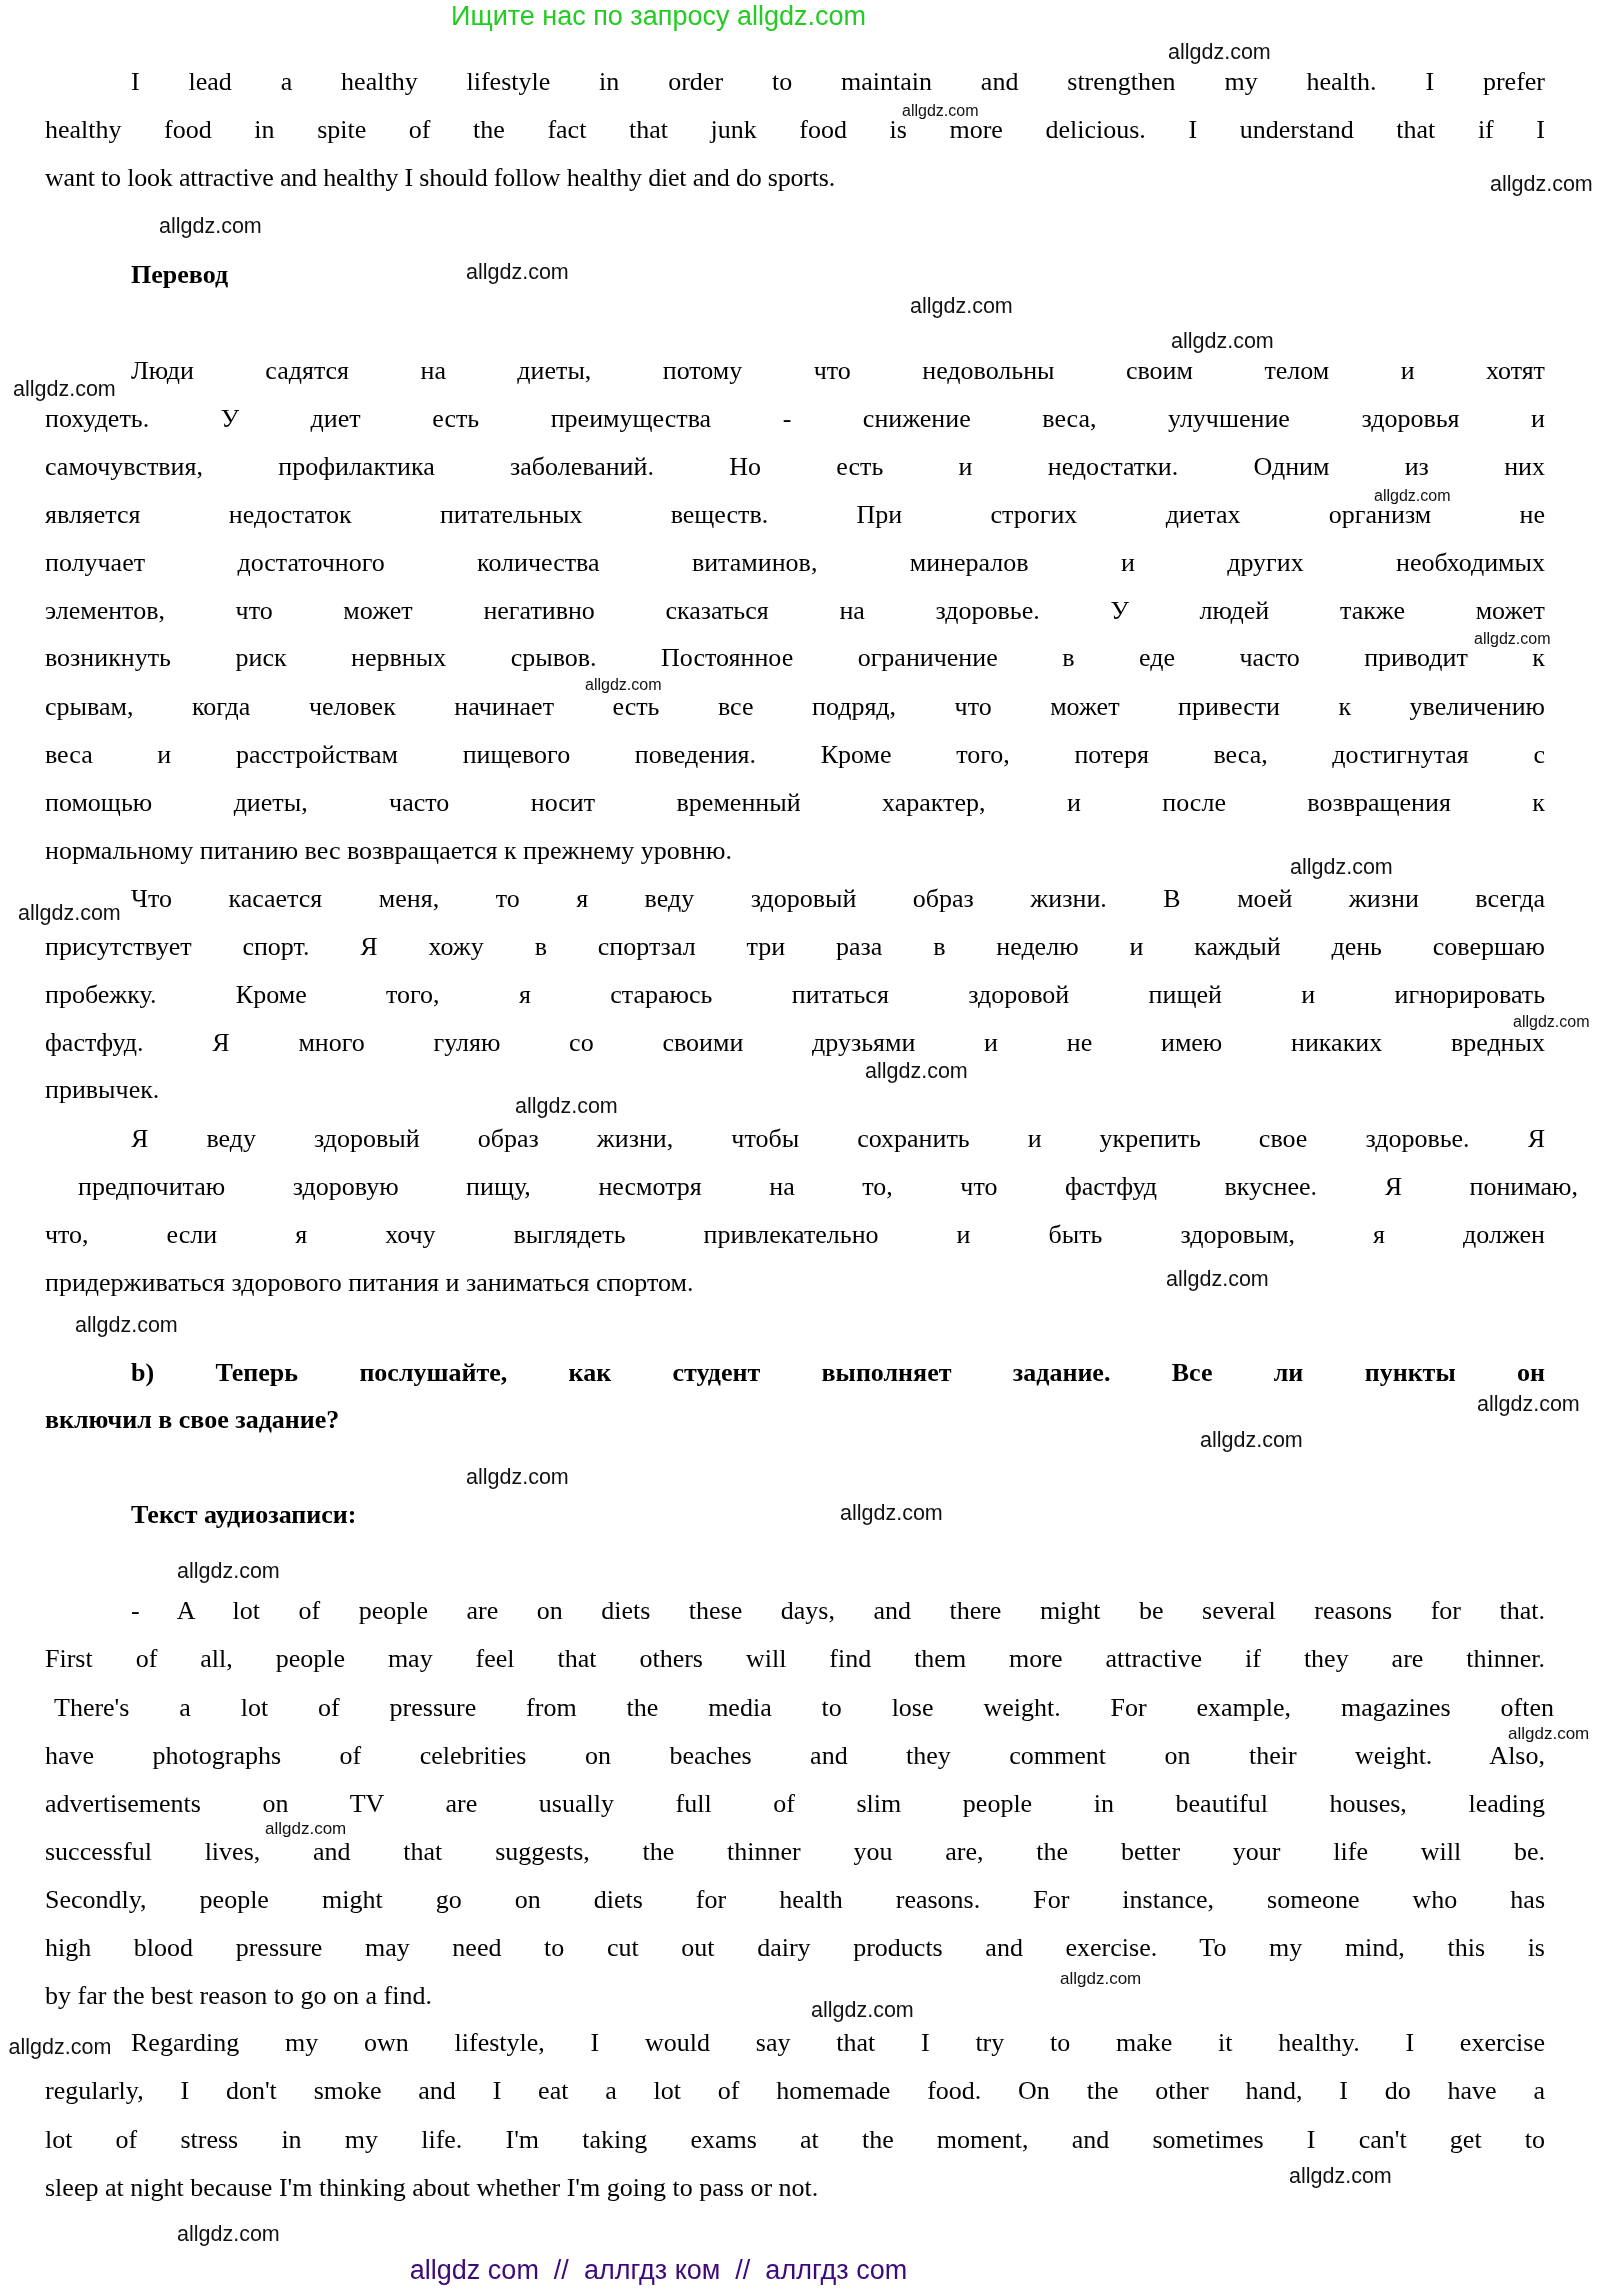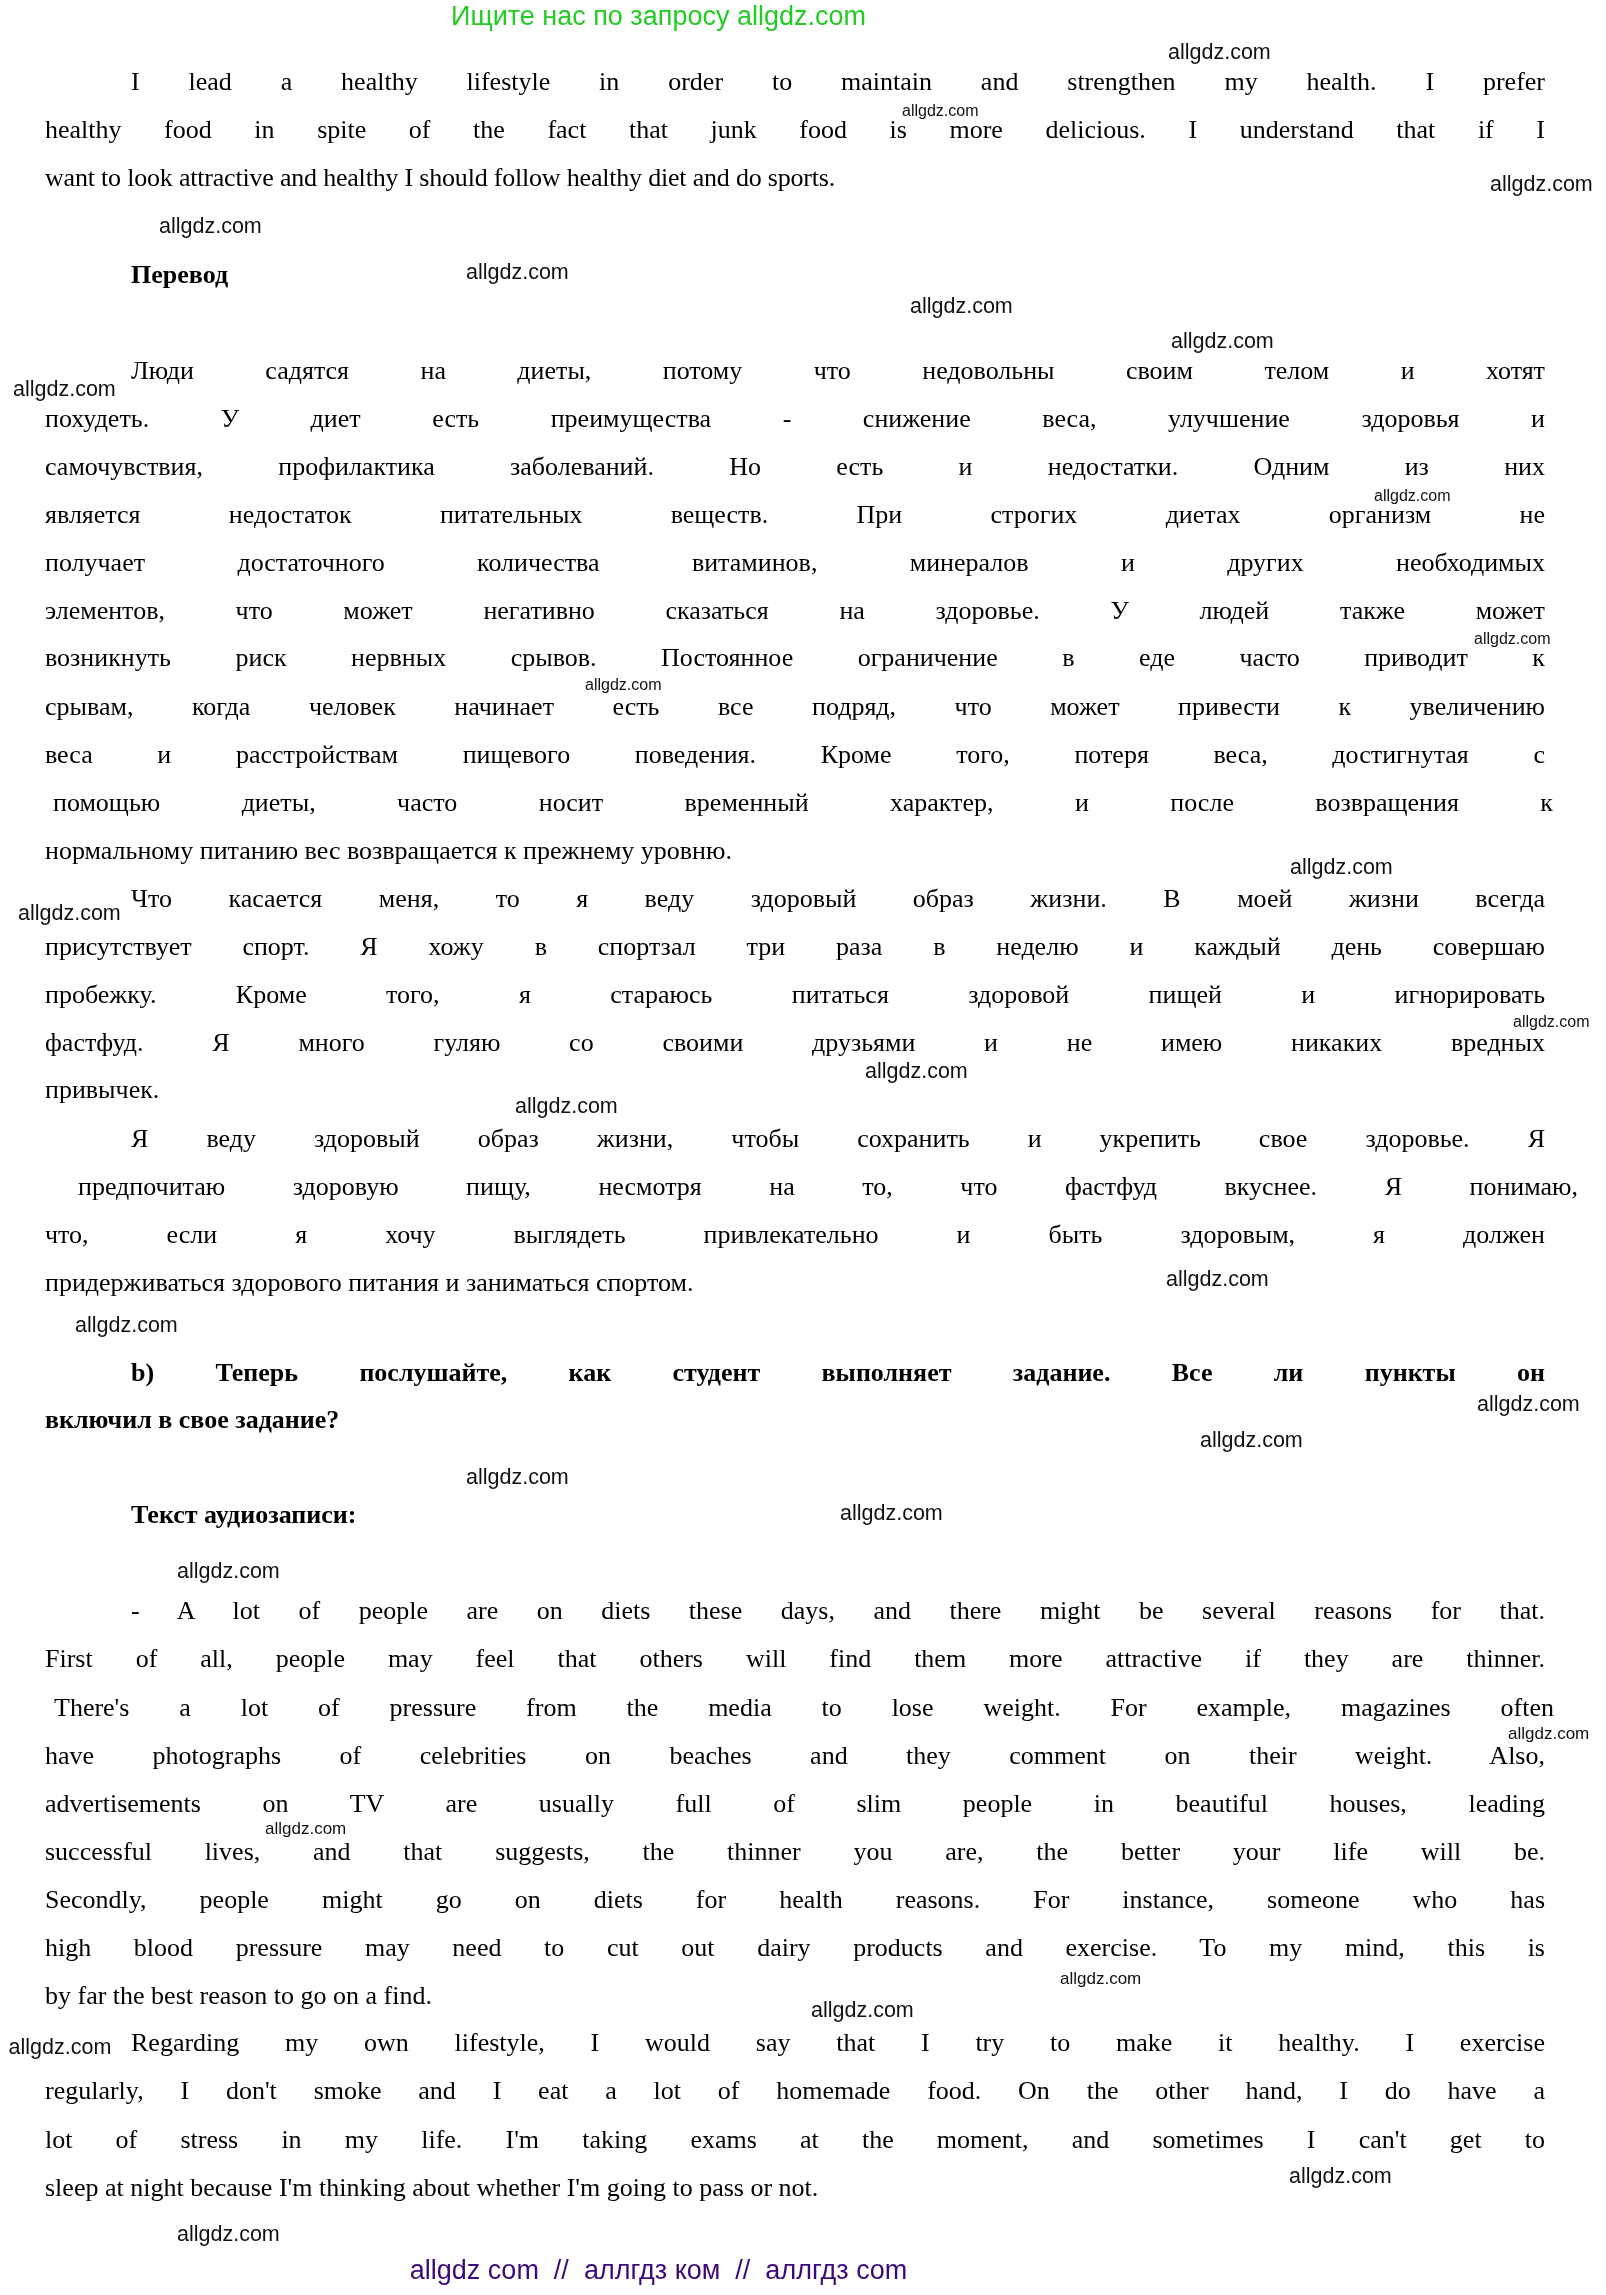--- a/index.html
+++ b/index.html
@@ -26,21 +26,21 @@
 
   <div class="line just ind" style="top:349px;">Люди садятся на диеты, потому что недовольны своим телом и хотят</div>
   <div class="line just" style="top:397px;">похудеть. У диет есть преимущества - снижение веса, улучшение здоровья и</div>
   <div class="line just" style="top:445px;">самочувствия, профилактика заболеваний. Но есть и недостатки. Одним из них</div>
   <div class="line just" style="top:493px;">является недостаток питательных веществ. При строгих диетах организм не</div>
   <div class="line just" style="top:541px;">получает достаточного количества витаминов, минералов и других необходимых</div>
   <div class="line just" style="top:589px;">элементов, что может негативно сказаться на здоровье. У людей также может</div>
   <div class="line just" style="top:636px;">возникнуть риск нервных срывов. Постоянное ограничение в еде часто приводит к</div>
   <div class="line just" style="top:685px;">срывам, когда человек начинает есть все подряд, что может привести к увеличению</div>
   <div class="line just" style="top:733px;">веса и расстройствам пищевого поведения. Кроме того, потеря веса, достигнутая с</div>
-  <div class="line just" style="top:781px;margin-left:8px;">помощью диеты, часто носит временный характер, и после возвращения к</div>
+  <div class="line just" style="top:781px;">помощью диеты, часто носит временный характер, и после возвращения к</div>
   <div class="line" style="top:829px;">нормальному питанию вес возвращается к прежнему уровню.</div>
 
   <div class="line just ind" style="top:877px;">Что касается меня, то я веду здоровый образ жизни. В моей жизни всегда</div>
   <div class="line just" style="top:925px;">присутствует спорт. Я хожу в спортзал три раза в неделю и каждый день совершаю</div>
   <div class="line just" style="top:973px;">пробежку. Кроме того, я стараюсь питаться здоровой пищей и игнорировать</div>
   <div class="line just" style="top:1021px;">фастфуд. Я много гуляю со своими друзьями и не имею никаких вредных</div>
   <div class="line" style="top:1068px;">привычек.</div>
 
   <div class="line just ind" style="top:1117px;">Я веду здоровый образ жизни, чтобы сохранить и укрепить свое здоровье. Я</div>
   <div class="line just" style="top:1165px;margin-left:33px;">предпочитаю здоровую пищу, несмотря на то, что фастфуд вкуснее. Я понимаю,</div>

